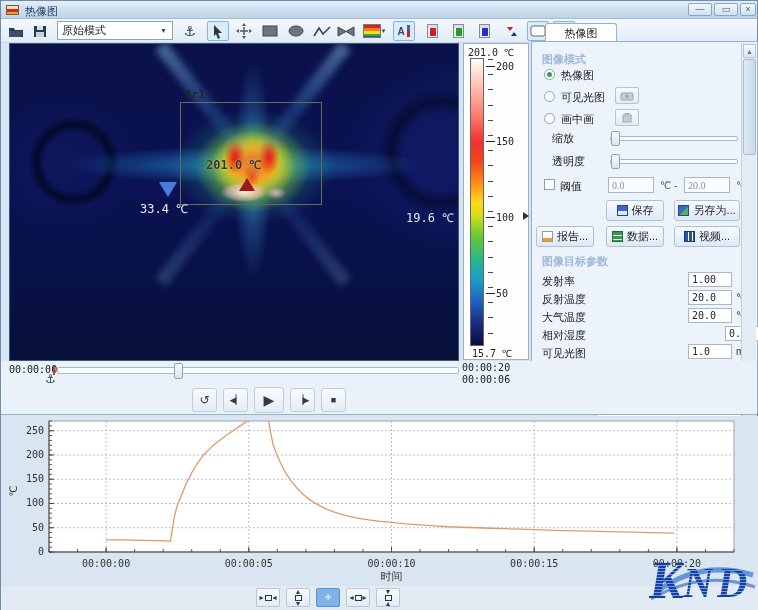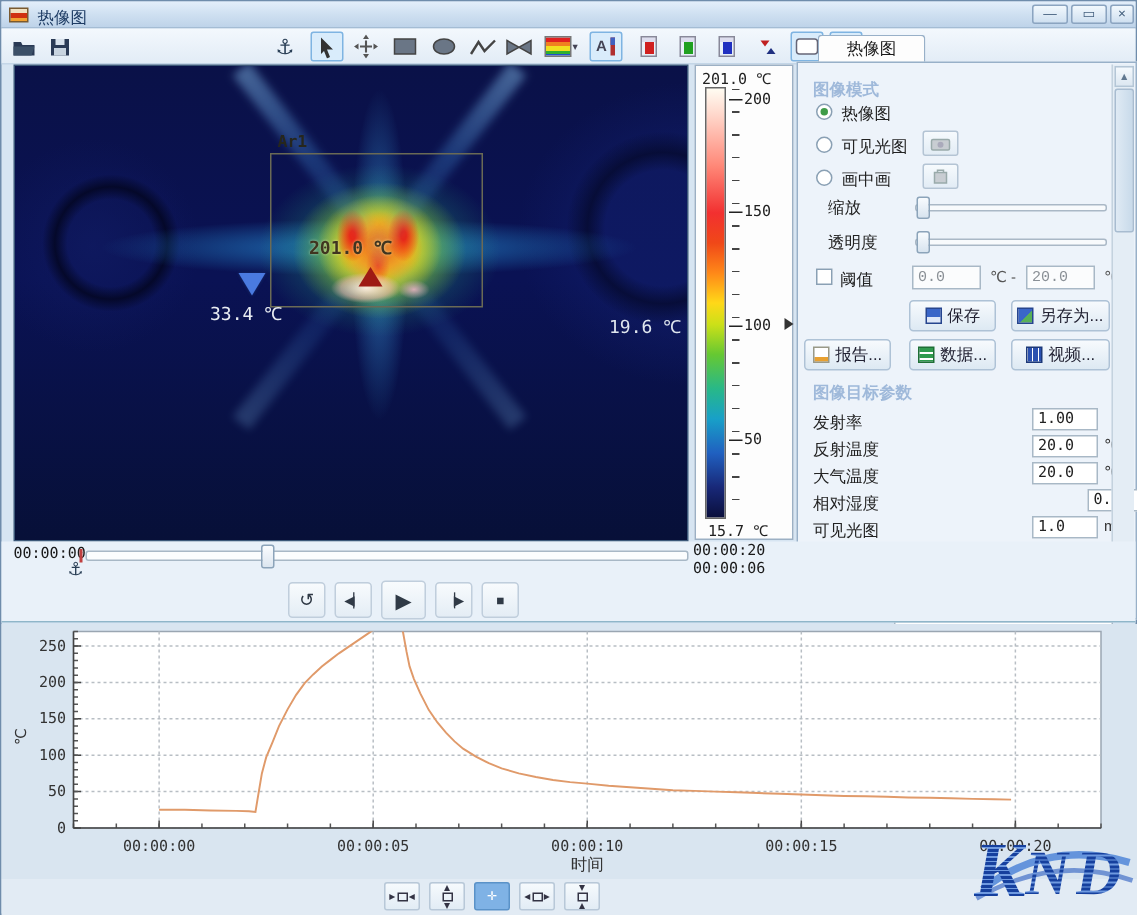--- a/index.html
+++ b/index.html
@@ -83,21 +83,21 @@
   .sec-head { position:absolute; left:10px; color:#9fb9da; font-size:11px;font-weight:bold; }
   .plabel { position:absolute; left:10px; color:#222; font-size:11px; }
   .radio { position:absolute; left:12px; width:11px; height:11px; border:1px solid #8aa0b4; border-radius:50%; background:#fff; }
   .radio.on::after { content:""; position:absolute; left:2px; top:2px; width:5px; height:5px; border-radius:50%; background:#3f9c48; }
   .rlabel { position:absolute; left:29px; font-size:11px; color:#222; }
   .mini-btn { position:absolute; left:83px; width:24px; height:17px; border:1px solid #b4c4d4; border-radius:2px;
     background:linear-gradient(180deg,#f6fafd,#e2ecf5); display:flex; align-items:center; justify-content:center; }
   .slider-track { position:absolute; left:78px; width:128px; height:5px; border:1px solid #aab8c6; background:#f8fafc; border-radius:2px; }
   .slider-handle { position:absolute; width:9px; height:15px; top:-6px; left:0; background:linear-gradient(180deg,#f8fbfe,#d8e4ef); border:1px solid #8ca4ba; border-radius:2px; }
   .checkbox { position:absolute; left:12px; width:11px; height:11px; border:1px solid #8aa0b4; background:#fff; }
-  .tinput { position:absolute; height:16px; border:1px solid #a8b8c6; background:#fbfcfd; color:#8a9096; font-size:10px; font-family:Liberation Mono, monospace; padding:0 3px; }
+  .tinput { position:absolute; height:16px; border:1px solid #a8b8c6; background:#fbfcfd; color:#8a9096; font-size:10px; font-family:Liberation Serif, serif; padding:0 3px; }
   .unit { position:absolute; color:#555; font-size:10px; }
   .pbtn { position:absolute; height:21px; border:1px solid #aec2d6; border-radius:3px;
     background:linear-gradient(180deg,#f7fafd,#dde9f3); font-size:11px; color:#223;
     display:flex; align-items:center; justify-content:center; gap:4px; }
   .micon { width:11px; height:11px; display:inline-block; }
   .pval { position:absolute; left:156px; width:44px; height:15px; border:1px solid #a8b8c6; background:#fff; font-size:10px; font-family:"DejaVu Sans Mono",monospace; padding:0 3px; color:#222; }
   .punit { position:absolute; left:204px; font-size:10px; color:#333; }
   #scrollbar { position:absolute; right:1px; top:1px; width:15px; height:368px; background:#e4edf5; border-left:1px solid #c4d2de; }
   .sbtn { position:absolute; left:1px; width:13px; height:14px; background:linear-gradient(180deg,#f4f9fd,#dce7f1); border:1px solid #b4c6d6; color:#607890; font-size:7px; text-align:center; line-height:13px; }
   #sthumb { position:absolute; left:1px; top:16px; width:13px; height:96px; background:linear-gradient(90deg,#dfeaf4,#c8daea); border:1px solid #a8bcd0; border-radius:2px; }
@@ -152,20 +152,24 @@
           <path d="M1 6 h14 l-2 6 h-12 z" fill="#3c5068"></path>
         </svg>
       </span>
     <span class="tbtn" style="left:28px">
       <svg width="14" height="13">
           <rect x="1" y="1" width="12" height="11" fill="#2a3a55"></rect>
           <rect x="4" y="1" width="6" height="4" fill="#d8e2ec"></rect>
           <rect x="3" y="7" width="8" height="5" fill="#c8d4e0"></rect>
         </svg>
       </span>
+    <span id="mode-select">
+      <span>原始模式</span>
+      <span class="dd">▾</span>
+    </span>
     <span class="tbtn" style="left:178px;font-size:14px;color:#2a3f56;">⚓</span>
     <span class="tbtn sel" style="left:206px">
       <svg width="14" height="15">
           <path d="M3 1 L11 9 L7 9 L9 14 L7 15 L5 10 L3 12 Z" fill="#333"></path>
         </svg>
       </span>
     <span class="tbtn" style="left:232px">
       <svg width="16" height="16">
           <path d="M8 0 L10 3 H6 Z M8 16 L6 13 H10 Z M0 8 L3 6 V10 Z M16 8 L13 10 V6 Z" fill="#555"></path>
           <path d="M8 4 V12 M4 8 H12" stroke="#555" stroke-width="1.4"></path>

